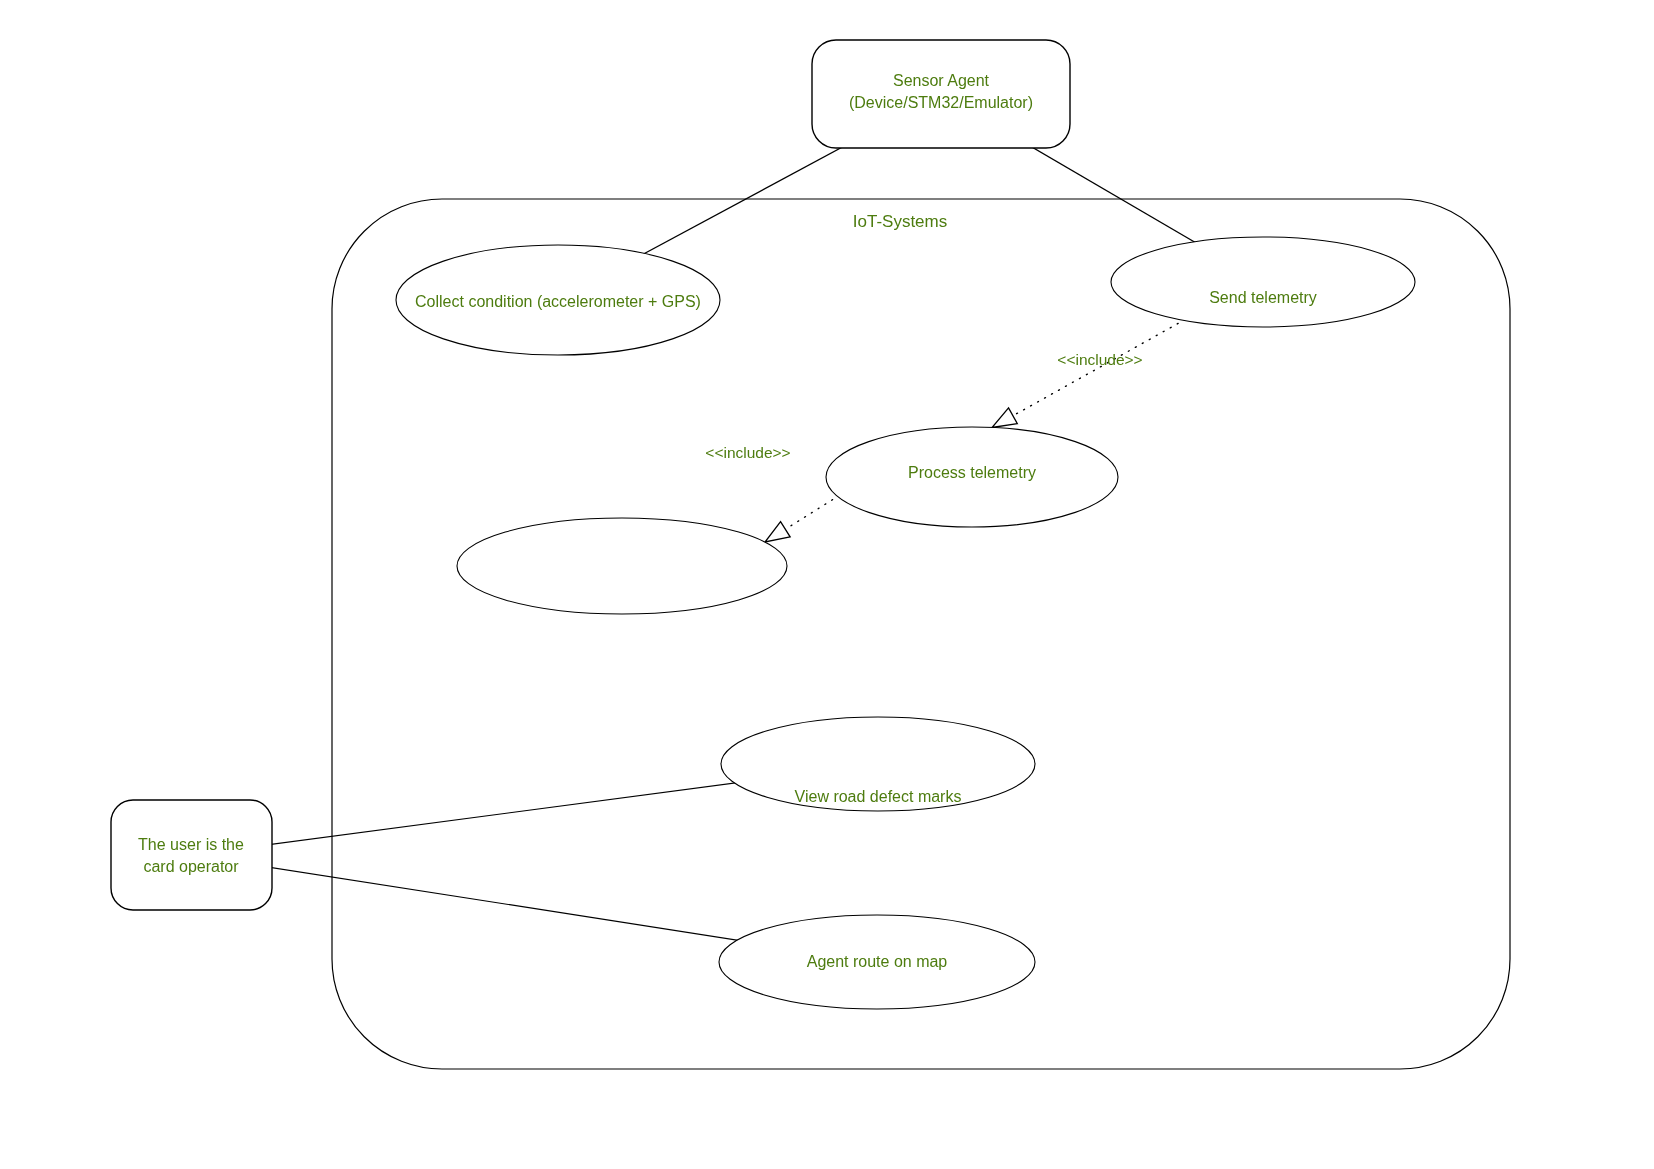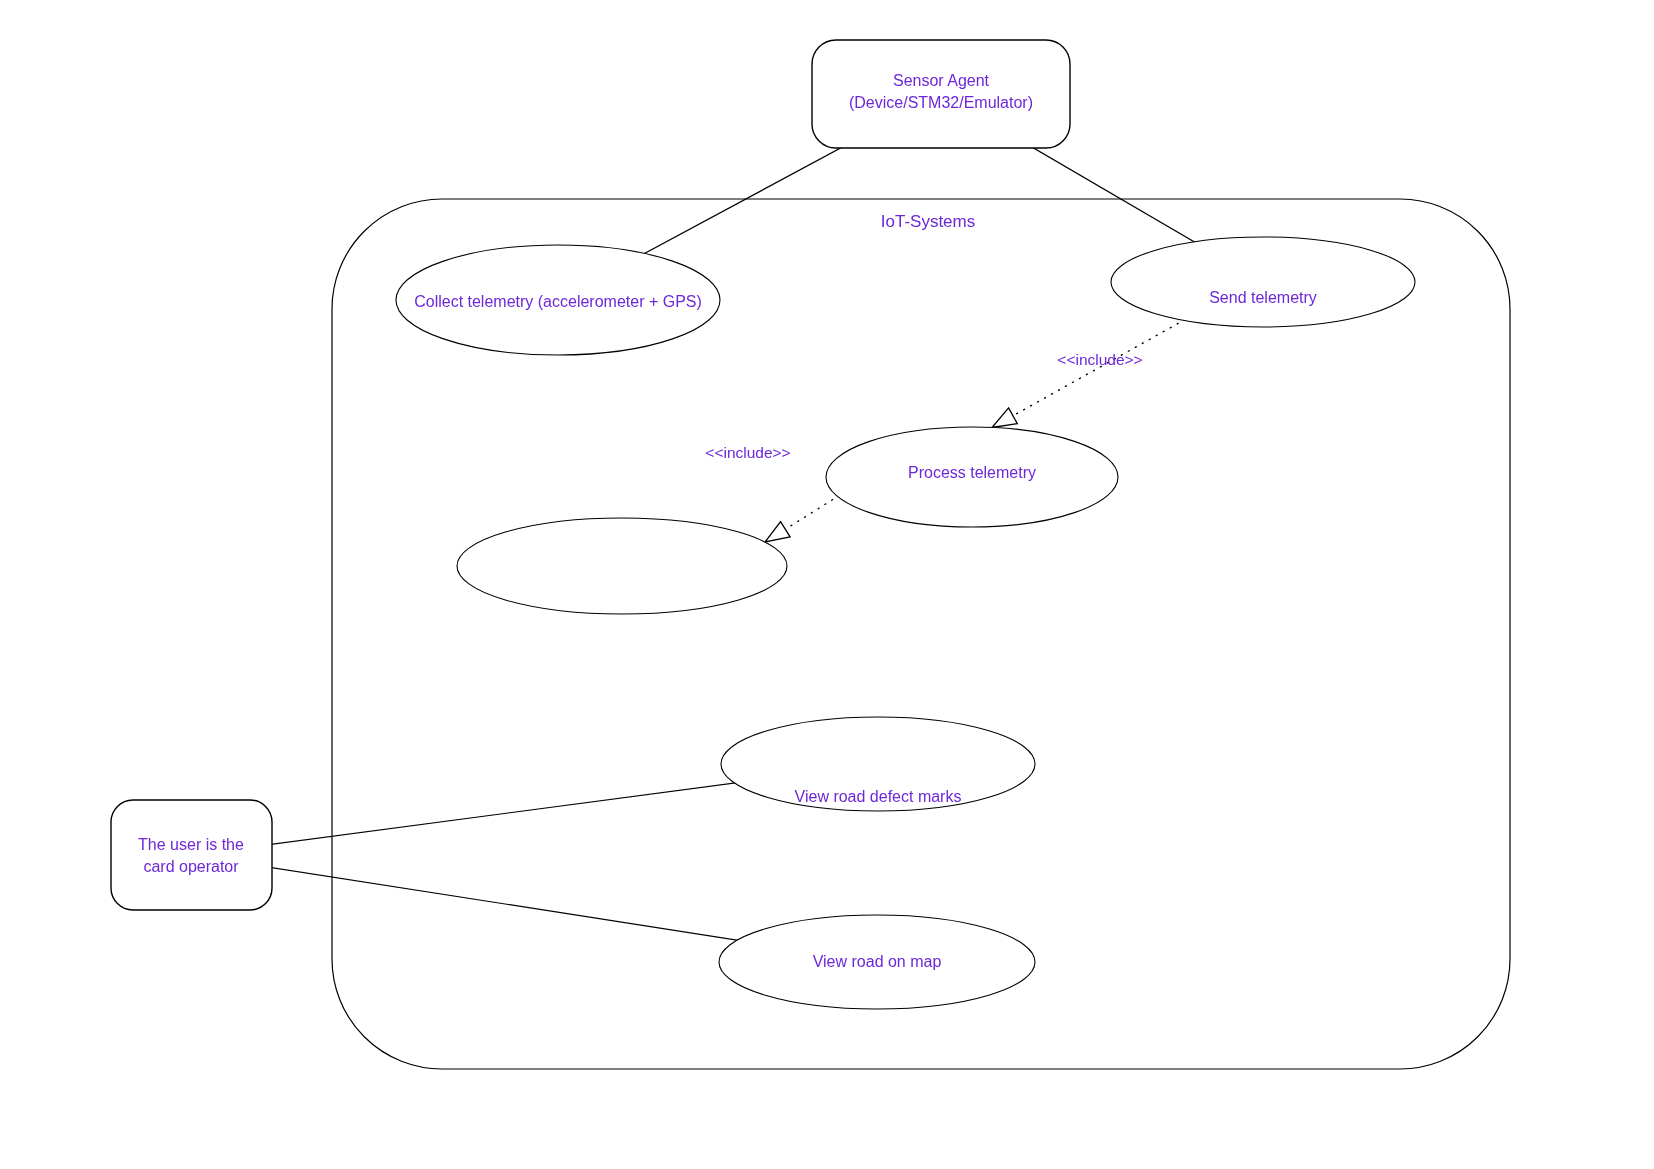--- a/index.html
+++ b/index.html
@@ -20,21 +20,21 @@
     position: absolute;
     left: 0;
     top: 0;
   }
   .label {
     position: absolute;
     transform: translate(-50%, -50%);
     text-align: center;
     font-size: 16px;
     line-height: 1.35;
-    color: #6d28d9;
+    color: #4d7c0f;
     white-space: nowrap;
   }
   .label.wrap {
     white-space: normal;
   }
   .label.boundary-title {
     font-size: 17px;
   }
   .label.stereotype {
     font-size: 15.5px;
@@ -68,32 +68,32 @@
     <ellipse cx="558" cy="300" rx="162" ry="55" fill="#ffffff" stroke="#000000" stroke-width="1.1"></ellipse>
     <ellipse cx="1263" cy="282" rx="152" ry="45" fill="#ffffff" stroke="#000000" stroke-width="1.1"></ellipse>
     <ellipse cx="972" cy="477" rx="146" ry="50" fill="#ffffff" stroke="#000000" stroke-width="1.1"></ellipse>
     <ellipse cx="622" cy="566" rx="165" ry="48" fill="#ffffff" stroke="#000000" stroke-width="1.1"></ellipse>
     <ellipse cx="878" cy="764" rx="157" ry="47" fill="#ffffff" stroke="#000000" stroke-width="1.1"></ellipse>
     <ellipse cx="877" cy="962" rx="158" ry="47" fill="#ffffff" stroke="#000000" stroke-width="1.1"></ellipse>
   </svg>
 
   <div class="label wrap" style="left:941px; top:92px; width:240px;">Sensor Agent (Device/STM32/Emulator)</div>
 
-  <div class="label boundary-title" style="left:928px; top:222px;">IoT-Systems</div>
+  <div class="label boundary-title" style="left:900px; top:222px;">IoT-Systems</div>
 
-  <div class="label" style="left:558px; top:302px;">Collect telemetry (accelerometer + GPS)</div>
+  <div class="label" style="left:558px; top:302px;">Collect condition (accelerometer + GPS)</div>
 
   <div class="label" style="left:1263px; top:282px;margin-top:16px;">Send telemetry</div>
 
   <div class="label stereotype" style="left:1100px; top:360px;">&lt;&lt;include&gt;&gt;</div>
 
   <div class="label" style="left:972px; top:473px;">Process telemetry</div>
 
   <div class="label stereotype" style="left:748px; top:453px;">&lt;&lt;include&gt;&gt;</div>
 
 
   <div class="label" style="left:878px; top:797px;">View road defect marks</div>
 
   <div class="label wrap" style="left:191px; top:856px; width:136px;">The user is the card operator</div>
 
-  <div class="label" style="left:877px; top:962px;">View road on map</div>
+  <div class="label" style="left:877px; top:962px;">Agent route on map</div>
 
 </div>
 
 </body></html>

